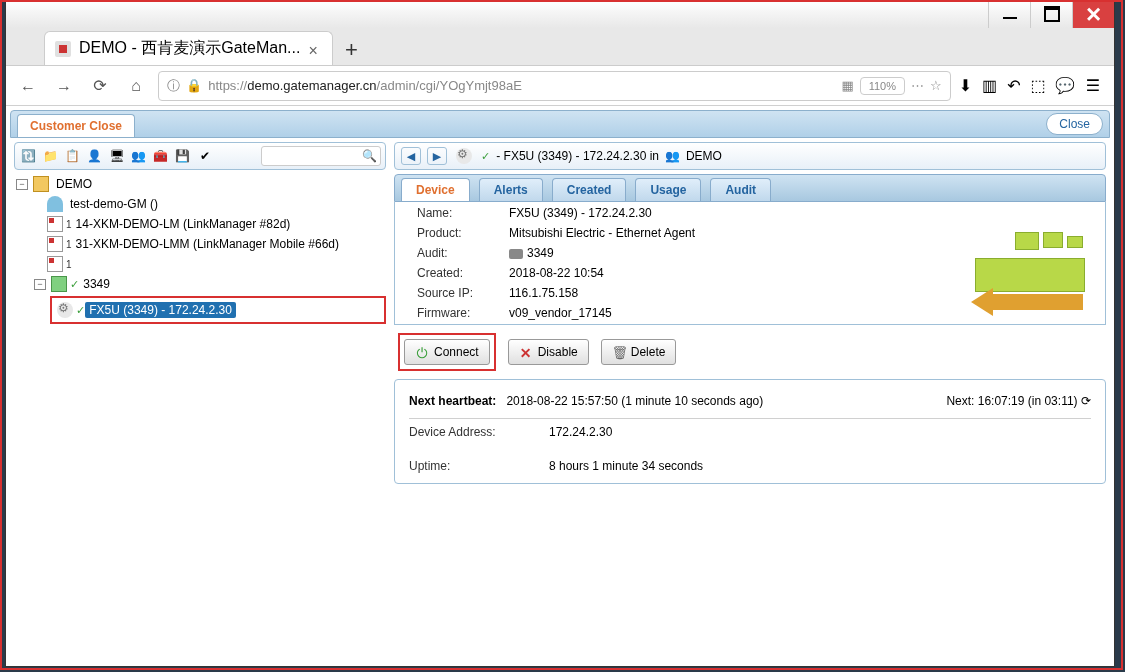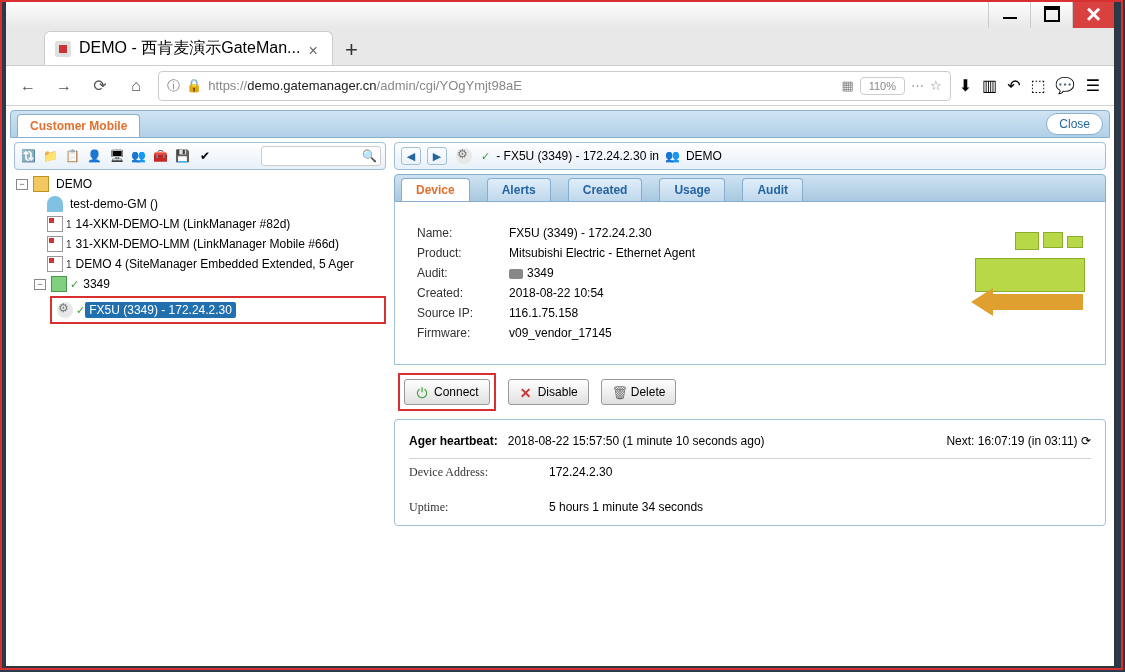--- a/index.html
+++ b/index.html
@@ -98,31 +98,31 @@
 .detail-header {
   height: 28px; border: 1px solid #a0c0d8; background: linear-gradient(#fff, #e8f0f8);
   border-radius: 4px; display: flex; align-items: center; padding: 0 6px; gap: 6px; font-size: 12px;
   margin-bottom: 4px;
 }
 .nav-arrow { width: 20px; height: 18px; border: 1px solid #a0c0d8; border-radius: 3px; display: flex; align-items: center; justify-content: center; cursor: pointer; color: #2464a0; font-size: 11px; }
 
 
 .tabs-row {
   height: 28px; border: 1px solid #88accc; background: linear-gradient(#cfe3f2, #a8c8e0);
-  border-radius: 4px 4px 0 0; display: flex; align-items: flex-end; padding: 0 6px; gap: 17px;
+  border-radius: 4px 4px 0 0; display: flex; align-items: flex-end; padding: 0 6px; gap: 9px;
 }
 .dtab {
   background: linear-gradient(#e0eefa, #c0d8ec); border: 1px solid #88accc; border-bottom: none;
   border-radius: 4px 4px 0 0; padding: 4px 14px; font-size: 12px; font-weight: bold; color: #2464a0; cursor: pointer;
   margin-top: 3px;
 }
 .dtab.active { background: #fff; color: #e07030; }
 
 
-.info-box { border: 1px solid #a0c0d8; border-top: none; background: #fff; padding: 20px 14px; position: relative; }
+.info-box { border: 1px solid #a0c0d8; border-top: none; background: #fff; padding: 0 14px; position: relative; }
 .info-table { font-size: 12px; }
 .info-table td { padding: 2px 6px; vertical-align: top; }
 .info-table td:first-child { color: #333; width: 90px; }
 .device-graphic {
   position: absolute; right: 20px; top: 30px; width: 110px; height: 80px;
 }
 .dg-block { position: absolute; background: #b8d848; border: 1px solid #8aad2e; }
 .dg-arrow { position: absolute; background: #e0a030; }
 
 
@@ -137,21 +137,21 @@
 .ic-trash { color: #666; font-size: 13px; }
 .connect-highlight { border: 2px solid #d83030; padding: 4px; }
 
 
 .hb-box {
   border: 1px solid #a0c0d8; border-radius: 4px; background: #fff; padding: 10px 14px;
   font-size: 12px;
 }
 .hb-row { display: flex; justify-content: space-between; padding: 4px 0; }
 .hb-hr { border: none; border-top: 1px solid #d0d0d0; margin: 6px 0; }
-.hb-label { color: #333; width: 140px; font-family: Liberation Serif, serif; }
+.hb-label { color: #333; width: 140px; }
 
 
 .outer-frame { position: absolute; left: 0; top: 0; width: 1123px; height: 670px; border: 2px solid #d83030; pointer-events: none; }
 </style>
 </head>
 <body>
 
 <div class="browser-window">
 
   <div class="win-titlebar">
@@ -188,21 +188,21 @@
       <span>▥</span>
       <span>↶</span>
       <span>⬚</span>
       <span>💬</span>
       <span>☰</span>
     </div>
   </div>
 
   <div class="app-body">
     <div class="app-header">
-      <div class="header-tab">Customer Mobile</div>
+      <div class="header-tab">Customer Close</div>
       <div class="header-close">Close</div>
     </div>
 
     <div class="main-split">
 
       <div class="tree-panel">
         <div class="tree-toolbar">
           <span class="tb-btn">🔃</span>
           <span class="tb-btn">📁</span>
           <span class="tb-btn">📋</span>
@@ -234,21 +234,20 @@
             <span class="tree-label">14-XKM-DEMO-LM (LinkManager #82d)</span>
           </div>
           <div class="tree-node" style="padding-left:30px">
             <span class="tree-icon icon-linkm"></span>
             <span style="font-size:10px;color:#333">1</span>
             <span class="tree-label">31-XKM-DEMO-LMM (LinkManager Mobile #66d)</span>
           </div>
           <div class="tree-node" style="padding-left:30px">
             <span class="tree-icon icon-linkm"></span>
             <span style="font-size:10px;color:#333">1</span>
-            <span class="tree-label">DEMO 4 (SiteManager Embedded Extended, 5 Ager</span>
           </div>
           <div class="tree-node" style="padding-left:18px">
             <span class="tree-toggle">−</span>
             <span class="tree-icon icon-sitem"></span>
             <span style="color:#3a9e3a;font-size:11px">✓</span>
             <span class="tree-label">3349</span>
           </div>
           <div class="tree-highlight-box">
             <div class="tree-node">
               <span class="tree-icon icon-gear"></span>
@@ -329,31 +328,31 @@
             <span>Disable</span>
           </button>
           <button class="action-btn">
             <span class="ic ic-trash">🗑</span>
             <span>Delete</span>
           </button>
         </div>
 
         <div class="hb-box">
           <div class="hb-row">
-            <div><b>Ager heartbeat:</b>&nbsp;&nbsp;&nbsp;<span>2018-08-22 15:57:50 (1 minute 10 seconds ago)</span></div>
+            <div><b>Next heartbeat:</b>&nbsp;&nbsp;&nbsp;<span>2018-08-22 15:57:50 (1 minute 10 seconds ago)</span></div>
             <div><span>Next: 16:07:19 (in 03:11)</span> <span>⟳</span></div>
           </div>
           <hr class="hb-hr">
           <div style="display:flex">
               <span class="hb-label">Device Address:</span>
               <span>172.24.2.30</span>
             </div>
           <div style="display:flex;margin-top:20px">
               <span class="hb-label">Uptime:</span>
-              <span>5 hours 1 minute 34 seconds</span>
+              <span>8 hours 1 minute 34 seconds</span>
             </div>
         </div>
 
       </div>
     </div>
   </div>
 
 </div>
 
 <div class="outer-frame"></div>

